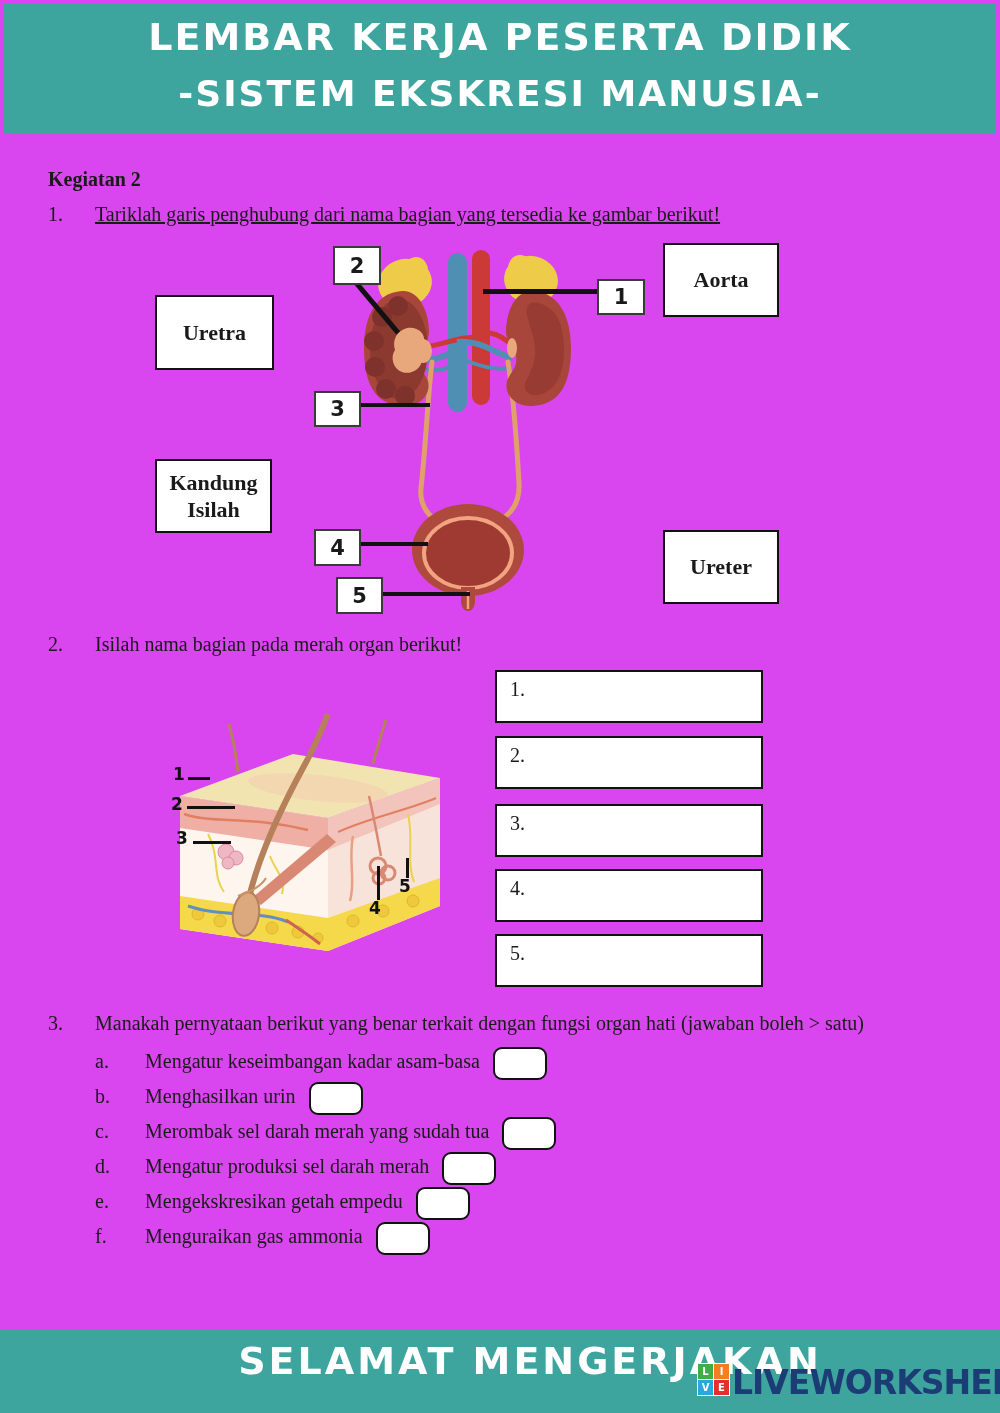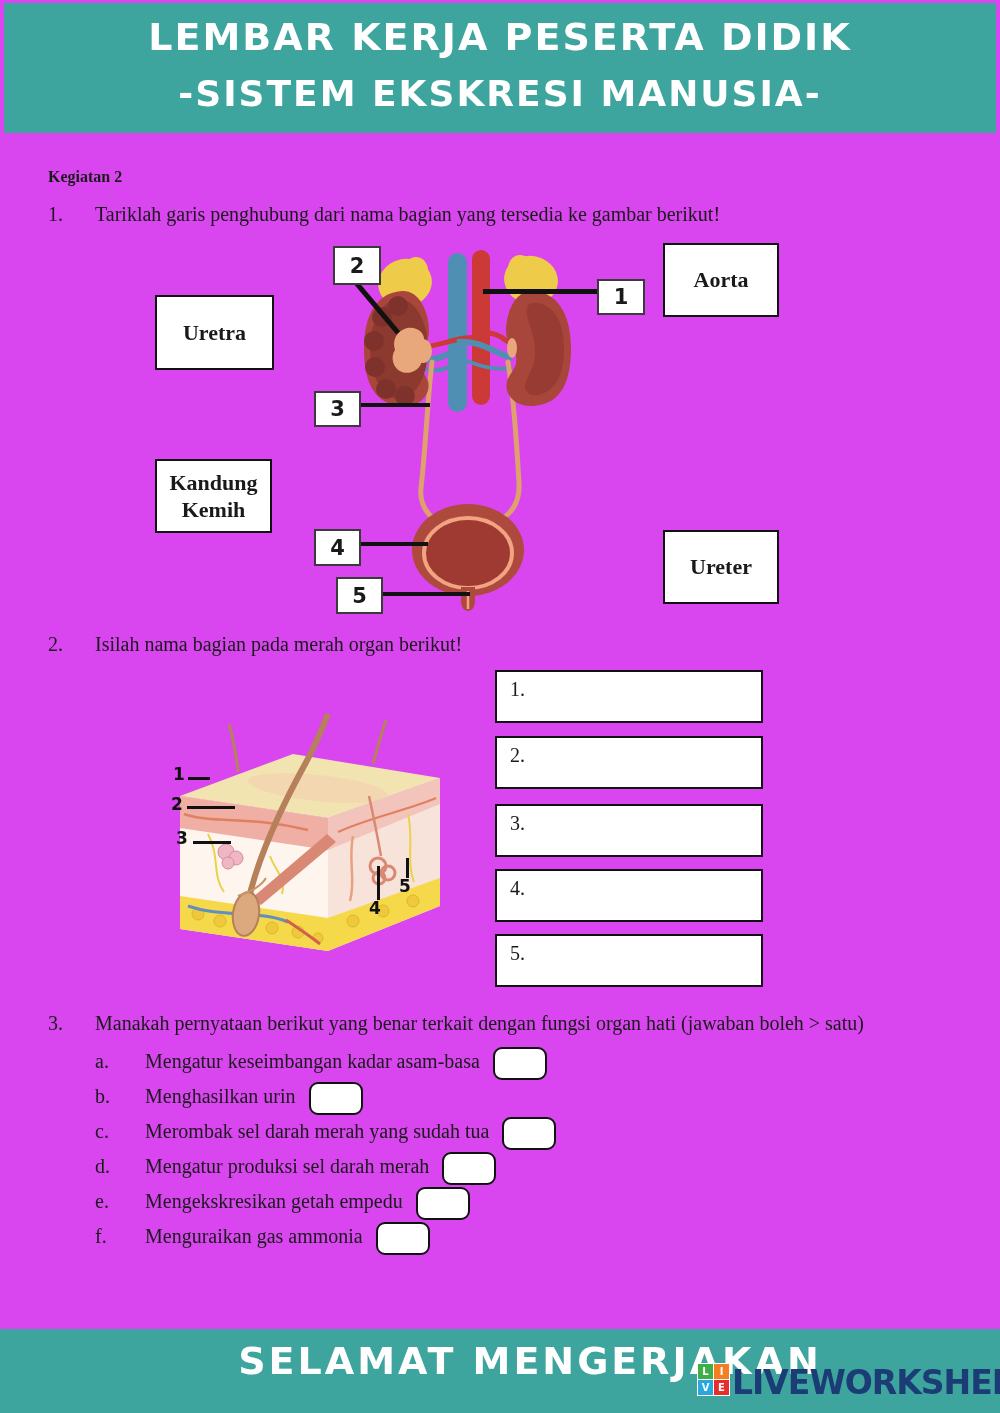--- a/index.html
+++ b/index.html
@@ -20,21 +20,21 @@
   #lw-logo{position:absolute;left:697px;top:1363px;display:flex;align-items:flex-end;}
   #lw-grid{display:grid;grid-template-columns:15px 15px;grid-template-rows:15px 15px;
            gap:1px;background:#ffffff;padding:1px;margin-bottom:3px;}
   .lw-sq{display:flex;align-items:center;justify-content:center;color:#fff;
          font-family:"DejaVu Sans", sans-serif;font-weight:bold;font-size:10px;}
   .sq0{background:#3FAE49;} .sq1{background:#F57E20;} .sq2{background:#29A8E0;} .sq3{background:#E62E2D;}
   #lw-text{font-family:"DejaVu Sans", sans-serif;font-weight:bold;font-size:33px;
            letter-spacing:-1px;color:#1B3C75;line-height:1;margin-left:2px;}
 
   
-  .h-bold{position:absolute;font-weight:bold;font-size:16px;}
+  .h-bold{position:absolute;font-weight:bold;font-size:20px;}
   .qrow{position:absolute;left:48px;width:920px;font-size:20px;}
   .qnum{display:inline-block;width:47px;}
 
   
   .word-box{position:absolute;background:#fff;border:2.5px solid #111;
             display:flex;align-items:center;justify-content:center;text-align:center;
             font-weight:bold;font-size:22px;line-height:1.25;}
   .num-box{position:absolute;background:#fff;border:2px solid #3a3a3a;
            display:flex;align-items:center;justify-content:center;
            font-family:"DejaVu Sans", sans-serif;font-weight:bold;font-size:21px;}
@@ -61,21 +61,21 @@
 
 <div id="page">
 
   <div id="header-bar" class="bar">
     <div id="header-line1" class="bubble">LEMBAR KERJA PESERTA DIDIK</div>
     <div id="header-line2" class="bubble">-SISTEM EKSKRESI MANUSIA-</div>
   </div>
 
   <div class="h-bold" style="left:48px;top:168px;">Kegiatan 2</div>
 
-  <div class="qrow" style="top:203px;">
+  <div class="qrow" style="top:203px;text-decoration:underline;">
     <span class="qnum">1.</span><span>Tariklah garis penghubung dari nama bagian yang tersedia ke gambar berikut!</span>
   </div>
 
   <div class="fig" style="left:360px;top:243px;width:215px;height:370px;">
     <svg width="215" height="370" viewBox="0 0 215 370">
 
       <g>
         <ellipse cx="45" cy="40" rx="27" ry="24" fill="#EFCB4A" transform="rotate(-14 45 40)"></ellipse>
         <ellipse cx="171" cy="37" rx="27" ry="24" fill="#EFCB4A" transform="rotate(12 171 37)"></ellipse>
         <ellipse cx="56" cy="28" rx="12" ry="14" fill="#EFCB4A"></ellipse>
@@ -152,21 +152,21 @@
       <span>4</span>
     </div>
   <div class="num-box" style="left:336px;top:577px;width:43px;height:33px;">
       <span>5</span>
     </div>
 
   <div class="word-box" style="left:155px;top:295px;width:115px;height:71px;">
       <span>Uretra</span>
     </div>
   <div class="word-box" style="left:155px;top:459px;width:113px;height:70px;">
-      <span style="width:100px;">Kandung Kemih</span>
+      <span style="width:100px;">Kandung Isilah</span>
     </div>
   <div class="word-box" style="left:663px;top:243px;width:112px;height:70px;">
       <span>Aorta</span>
     </div>
   <div class="word-box" style="left:663px;top:530px;width:112px;height:70px;">
       <span>Ureter</span>
     </div>
 
   <div class="qrow" style="top:633px;">
     <span class="qnum">2.</span><span>Isilah nama bagian pada merah organ berikut!</span>

